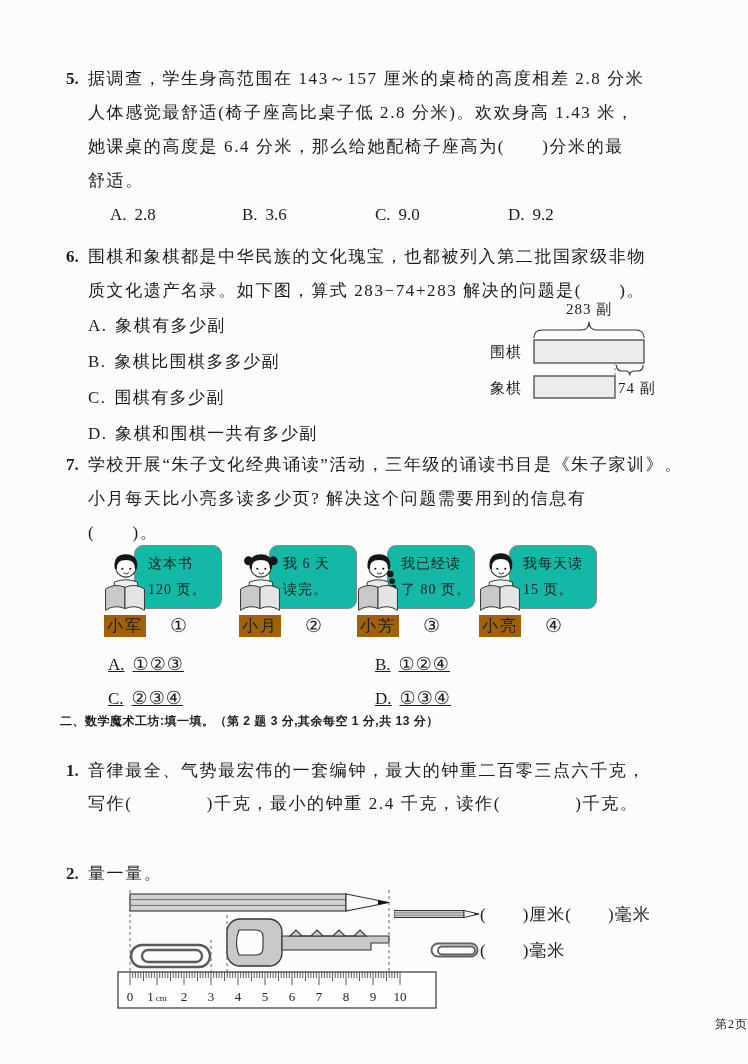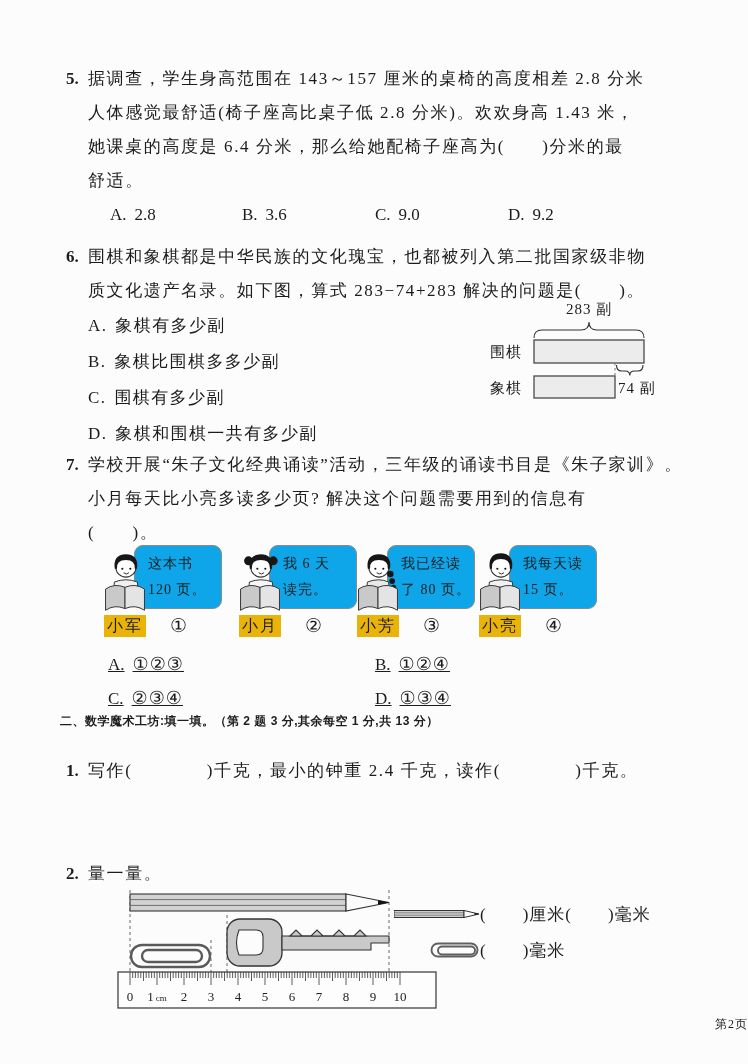--- a/index.html
+++ b/index.html
@@ -21,27 +21,27 @@
   .q7opts .opt { position:absolute; font-size:17px; line-height:34px;text-decoration:underline; }
   .q7opts .circ { letter-spacing:1px; font-size:18px; }
   .sec-title { position:absolute; left:60px; top:713px; font-family:"Liberation Sans","DejaVu Sans",sans-serif;
     font-weight:bold; font-size:12px; letter-spacing:0.5px; }
   .s2line { line-height:33px; }
   .diagram { position:absolute; left:480px; top:297px; }
   .diagram text { font-family:"Liberation Serif","DejaVu Serif",serif; fill:#1c1c1c; letter-spacing:1px; }
   .cards { position:absolute; left:100px; top:543px; width:610px; height:99px; }
   .kcard { position:absolute; top:0; width:122px; height:99px; }
   .bubble { position:absolute; left:32px; top:2px; width:88px; height:64px;
-    border:1.3px solid #8a8a8a; border-radius:9px; background:#0ea5e9;
+    border:1.3px solid #8a8a8a; border-radius:9px; background:#14b8a6;
     display:flex; flex-direction:column; justify-content:space-evenly;
     padding-left:13px; }
   .bubble span { font-size:14px; letter-spacing:1px; white-space:nowrap; }
   .kid { position:absolute; left:0; top:4px; width:46px; height:70px; }
   .caption { position:absolute; left:0; top:72px; width:120px; height:24px; }
-  .kname { position:absolute; left:2px; top:0; background:#eab308; font-size:16px; line-height:22px;
+  .kname { position:absolute; left:2px; top:0; background:#a16207; font-size:16px; line-height:22px;
     padding:0 3px; letter-spacing:2px; }
   .knum { position:absolute; left:68px; top:0; font-size:19px; line-height:22px; }
   .measure { position:absolute; left:110px; top:884px; }
   .measure text { font-family:"Liberation Serif","DejaVu Serif",serif; fill:#222; }
   .answers { position:absolute; left:386px; top:896px; width:340px; }
   .ansrow { display:flex; align-items:center; height:36px; }
   .ansicon { width:94px; display:flex; justify-content:flex-end; align-items:center; }
   .anstext { font-size:17px; letter-spacing:1px; white-space:nowrap; }
   .footer { position:absolute; left:0; top:1016px; width:100%; text-align:right;
     font-size:12px; letter-spacing:1px; }
@@ -193,20 +193,21 @@
     <span class="opt" style="left:42px;  top:0"><span class="olabel">A.</span><span class="circ">①②③</span></span>
     <span class="opt" style="left:309px; top:0"><span class="olabel">B.</span><span class="circ">①②④</span></span>
     <span class="opt" style="left:42px;  top:34px"><span class="olabel">C.</span><span class="circ">②③④</span></span>
     <span class="opt" style="left:309px; top:34px"><span class="olabel">D.</span><span class="circ">①③④</span></span>
   </div>
 
   <div class="sec-title">二、数学魔术工坊:填一填。（第 2 题 3 分,其余每空 1 分,共 13 分）</div>
 
   <div class="qblock" style="left:66px; top:754px;">
     <span class="qnum">1.</span>
+    <div class="qline s2line">音律最全、气势最宏伟的一套编钟，最大的钟重二百零三点六千克，</div>
     <div class="qline s2line">写作(　　　　)千克，最小的钟重 2.4 千克，读作(　　　　)千克。</div>
   </div>
 
   <div class="qblock" style="left:66px; top:857px;">
     <span class="qnum">2.</span>
     <div class="qline">量一量。</div>
   </div>
 
   <svg class="measure" width="335" height="130" viewBox="0 0 335 130">
 

